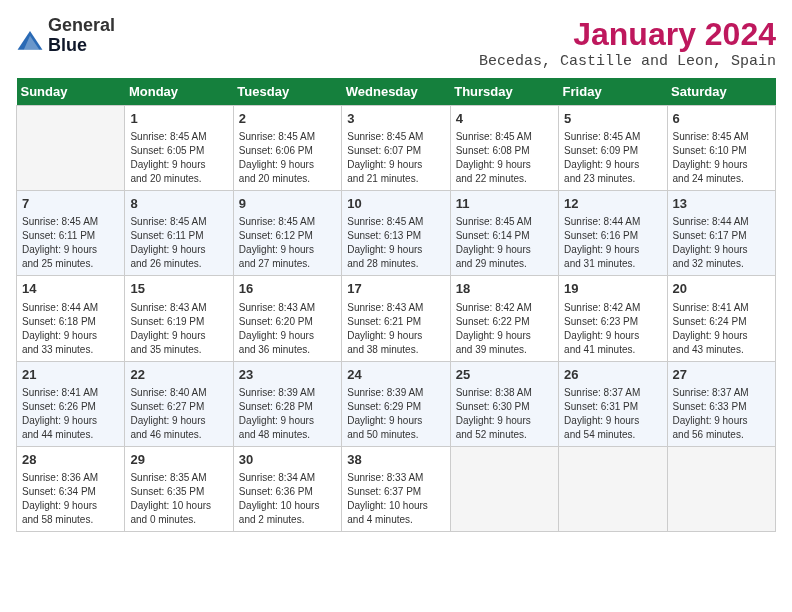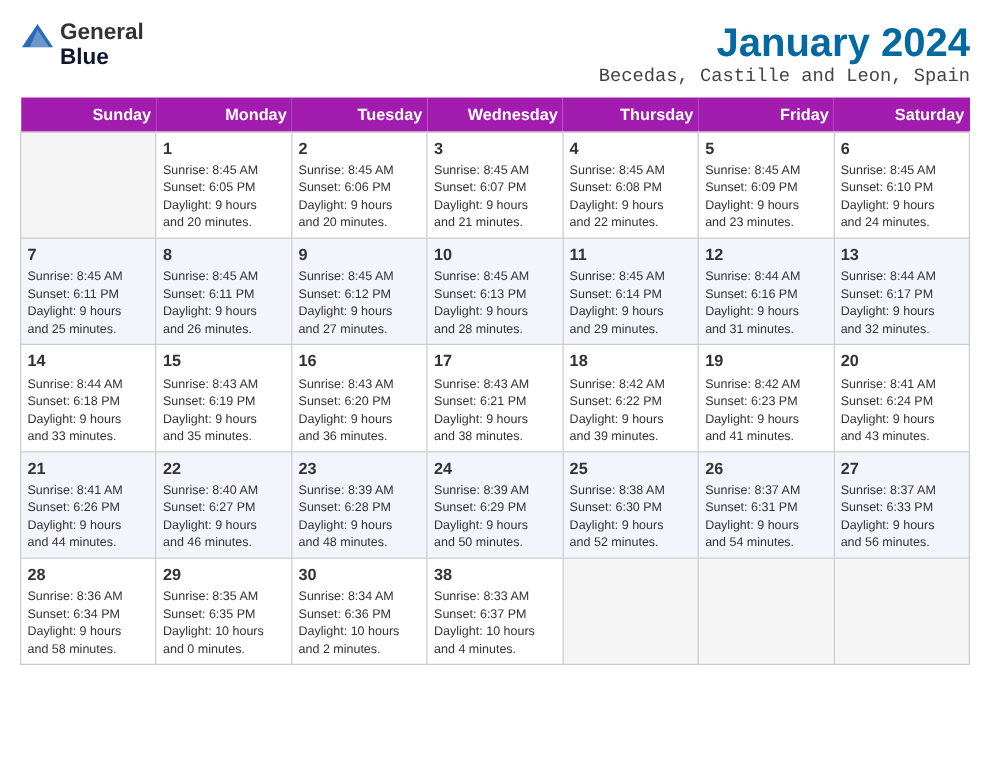--- a/index.html
+++ b/index.html
@@ -11,57 +11,57 @@
       padding: 16px;
     }
     .header {
       display: flex;
       justify-content: space-between;
       align-items: flex-start;
       margin-bottom: 8px;
     }
     .logo {
       display: flex;
-      align-items: flex-start;
+      align-items: flex-end;
     }
     .logo-text {
       font-size: 18px;
       font-weight: bold;
       line-height: 1.1;
     }
     .logo-general { color: #333; }
     .logo-blue { color: #0f172a; }
     .logo-icon {
       width: 28px;
       height: 28px;
       margin-right: 4px;
     }
     .title-block {
       text-align: right;
     }
     .month-title {
       font-size: 32px;
       font-weight: bold;
-      color: #0369a1;
+      color: #be185d;
     }
     .subtitle {
       font-size: 15px;
       color: #444;
       font-family: Liberation Mono, monospace;
     }
     table {
       width: 100%;
       border-collapse: collapse;
       font-size: 11px;
     }
     thead tr th {
-      background: #a21caf;
+      background: #15803d;
       color: #fff;
       padding: 6px 4px;
-      text-align: right;
+      text-align: left;
       font-size: 13px;
       font-weight: bold;
     }
     tbody tr td {
       border: 1px solid #ccc;
       vertical-align: top;
       padding: 4px 5px;
       width: 108px;
       min-height: 80px;
       color: #333;

